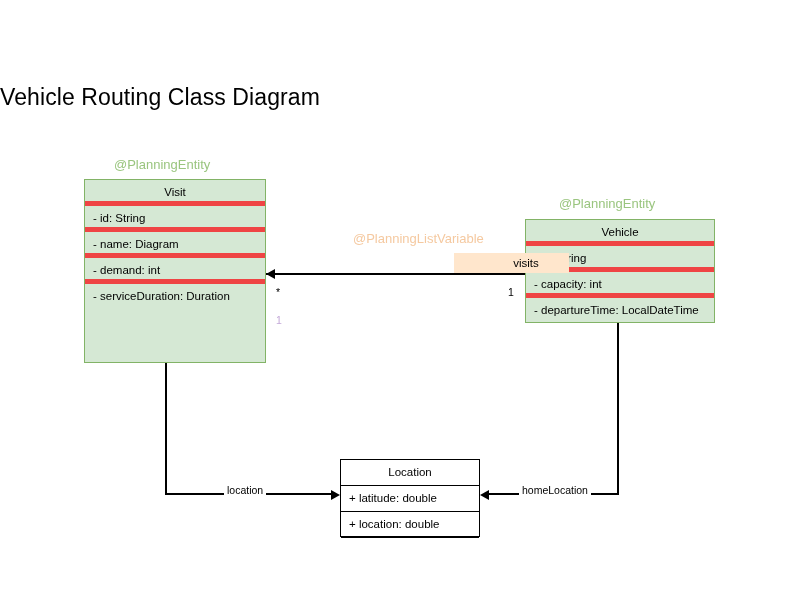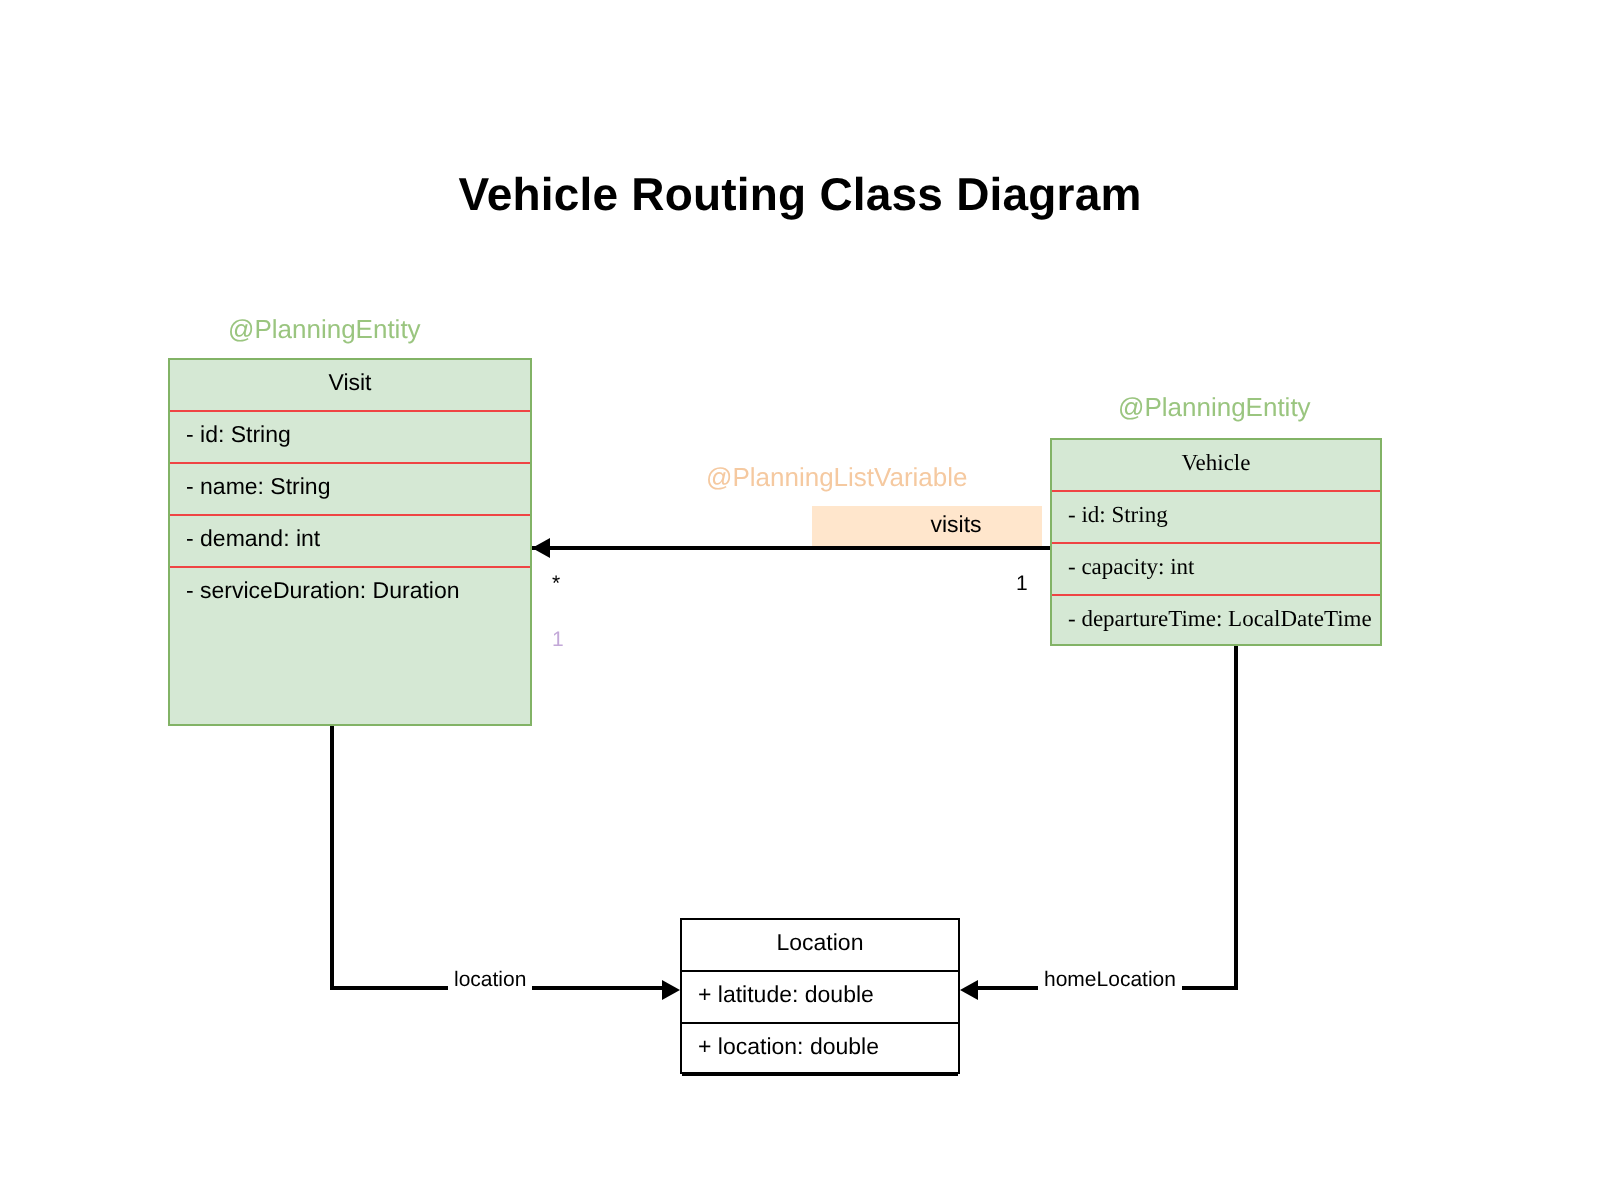--- a/index.html
+++ b/index.html
@@ -15,23 +15,23 @@
     width: 800px;
     height: 600px;
     background: #ffffff;
     overflow: hidden;
   }
   #diagram-title {
     position: absolute;
     left: 0;
     top: 84px;
     width: 800px;
-    text-align: center;
+    text-align: left;
     font-size: 23px;
-    font-weight: bold;
+    font-weight: normal;
     color: #000000;
     letter-spacing: 0.1px;
   }
 
   
   .uml-class {
     position: absolute;
     box-sizing: border-box;
     border: 1px solid #82b366;
     background: #d5e8d4;
@@ -39,21 +39,21 @@
   .uml-class.plain {
     border: 1px solid #000000;
     background: #ffffff;
   }
   .uml-row {
     box-sizing: border-box;
     height: 26px;
     line-height: 25px;
     font-size: 11.5px;
     color: #000000;
-    border-bottom: 1px solid #ef4444;
+    border-bottom: 5px solid #ef4444;
     padding-left: 8px;
     white-space: nowrap;
     overflow: hidden;
   }
   .uml-class.plain .uml-row {
     border-bottom: 1px solid #000000;
   }
   .uml-row.last {
     border-bottom: none;
   }
@@ -128,46 +128,46 @@
 
 <div id="canvas">
 
   <div id="diagram-title">Vehicle Routing Class Diagram</div>
 
   <div class="stereotype green" style="left:114px; top:157px;">@PlanningEntity</div>
 
   <div class="uml-class" id="visit-box" style="left:84px; top:179px; width:182px; height:184px;">
     <div class="uml-row header">Visit</div>
     <div class="uml-row">- id: String</div>
-    <div class="uml-row">- name: String</div>
+    <div class="uml-row">- name: Diagram</div>
     <div class="uml-row">- demand: int</div>
     <div class="uml-row last">- serviceDuration: Duration</div>
   </div>
 
   <div class="stereotype green" style="left:559px; top:196px;">@PlanningEntity</div>
 
-  <div class="uml-class" id="vehicle-box" style="left:525px; top:219px; width:166px; height:104px;font-family:Liberation Serif, serif;">
+  <div class="uml-class" id="vehicle-box" style="left:525px; top:219px; width:190px; height:104px;">
     <div class="uml-row header">Vehicle</div>
     <div class="uml-row">- id: String</div>
     <div class="uml-row">- capacity: int</div>
     <div class="uml-row last">- departureTime: LocalDateTime</div>
   </div>
 
   <div class="uml-class plain" id="location-box" style="left:340px; top:459px; width:140px; height:78px;">
     <div class="uml-row header">Location</div>
     <div class="uml-row">+ latitude: double</div>
     <div class="uml-row last">+ location: double</div>
   </div>
 
   <div class="stereotype orange" style="left:353px; top:231px;">@PlanningListVariable</div>
 
   <div class="edge-h" style="left:266px; top:273px; width:259px;"></div>
   <div class="arrow left" style="left:266px; top:269px;"></div>
 
-  <div class="badge" style="left:406px; top:253px; width:62px;padding-left:41px;">visits</div>
+  <div class="badge" style="left:454px; top:253px; width:62px;padding-left:41px;">visits</div>
 
   <div class="mult" style="left:276px; top:286px;">*</div>
   <div class="mult muted" style="left:276px; top:314px;">1</div>
   <div class="mult" style="left:508px; top:286px;">1</div>
 
   <div class="edge-v" style="left:165px; top:363px; height:132px;"></div>
   <div class="edge-h" style="left:165px; top:493px; width:167px;"></div>
   <div class="arrow right" style="left:331px; top:490px;"></div>
   <div class="edge-label" style="left:224px; top:484px;">location</div>
 

